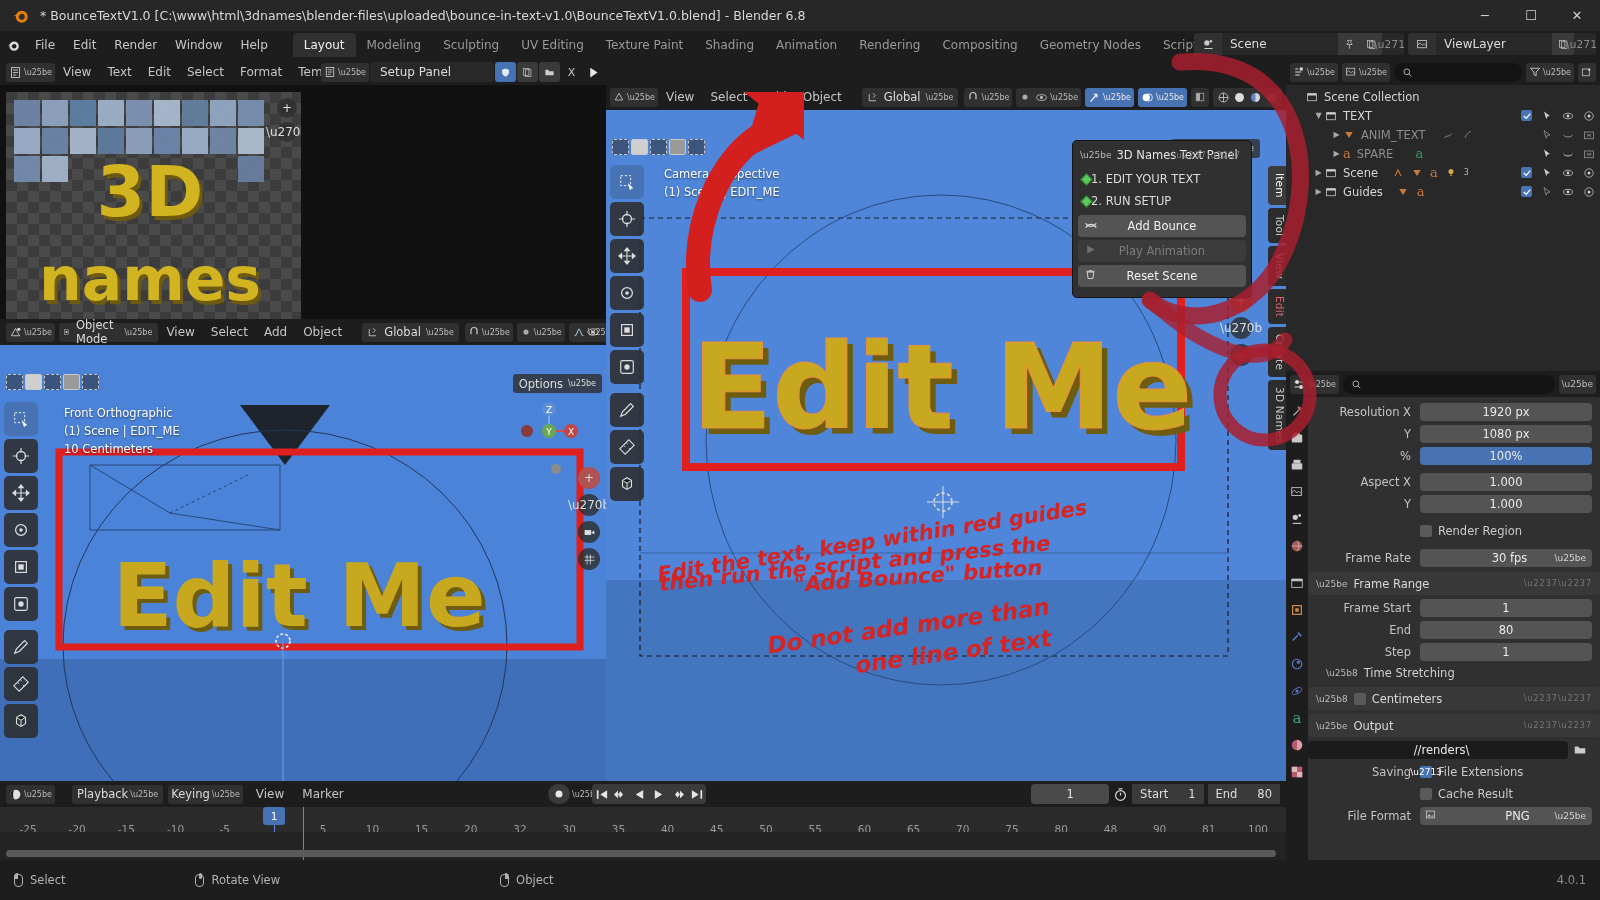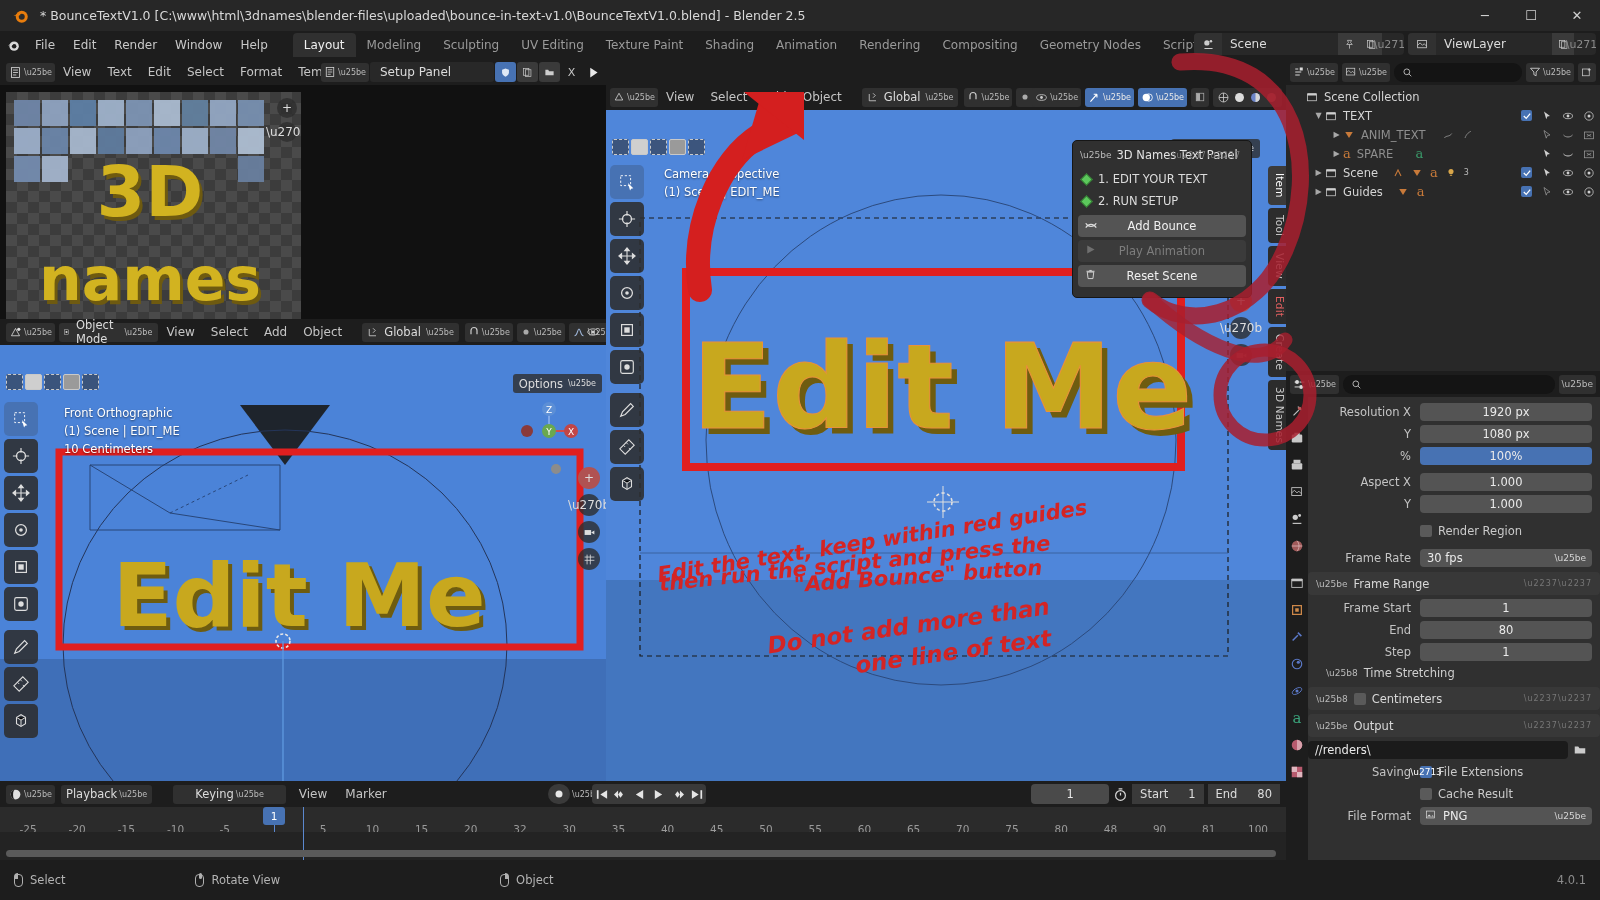--- a/index.html
+++ b/index.html
@@ -96,21 +96,21 @@
   .ntabs { position:absolute; right:0; top:0; width:18px; display:flex; flex-direction:column; gap:3px; z-index:8;}
   .ntab { width:18px; background:#2c2c2c; border-radius:4px 0 0 4px; color:#c9c9c9; font-size:10.5px;
           writing-mode: vertical-rl; text-align:center; padding:7px 0; letter-spacing:.2px;}
   .ntab.sel { background:#3b3b3b; color:#fff; }
   .ntab.accent { color: #e06060; }
 
   
   #namespanel { position:absolute; left:1072px; top:140px; width:180px; background:#303030;
                 border:1px solid #161616; border-radius:5px; z-index:20; padding:4px 5px 7px;}
   #namespanel .ptitle { display:flex; align-items:center; gap:5px; font-size:11.5px; color:#e3e3e3; padding:3px 2px 6px;}
-  .pnl-row { display:flex; align-items:center; gap:7px; padding:4px 4px; font-size:11.5px; color:#dcdcdc;}
+  .pnl-row { display:flex; align-items:center; padding:4px 4px; font-size:11.5px; color:#dcdcdc;}
   .diamond { width:9px; height:9px; background:#5cc85c; transform: rotate(45deg); border:1px solid #2e6e2e;}
   .pnl-btn { height:22px; margin:3px 0; background:#545454; border-radius:4px; display:flex; align-items:center;
              justify-content:center; font-size:11.5px; color:#f0f0f0; position:relative;}
   .pnl-btn .bico { position:absolute; left:6px; top:3px; }
   .pnl-btn.disabled { background:#3b3b3b; color:#7d7d7d; }
 
   
   #outliner { position:absolute; left:1286px; top:59px; width:314px; height:312px; background:#282828; }
   #outliner .hdr { height:26px; background:#1d1d1d; display:flex; align-items:center; padding:0 4px; gap:4px;}
   .ol-search { flex:1; height:19px; background:#141414; border-radius:9px; display:flex; align-items:center; padding:0 8px; gap:5px;}
@@ -127,21 +127,21 @@
   .pr-search { flex:1; height:19px; background:#141414; border-radius:9px; display:flex; align-items:center; padding:0 8px; gap:5px;}
   .pr-tabs { position:absolute; left:0; top:26px; width:22px; bottom:0; background:#1d1d1d;
              display:flex; flex-direction:column; align-items:center; padding-top:6px; gap:11px;}
   .pr-tab { width:16px; height:16px; display:flex; align-items:center; justify-content:center; font-size:12px;}
   .pr-body { position:absolute; left:22px; top:26px; right:0; bottom:0; background:#303030; overflow:hidden; padding-top:3px;}
   .pr-line { display:flex; align-items:center; height:21px; margin:1px 8px 1px 0; }
   .pr-label { width:112px; text-align:right; padding-right:9px; font-size:11.5px; color:#c4c4c4;}
   .pr-field { flex:1; height:18px; background:#545454; border-radius:4px; display:flex; align-items:center;
               justify-content:center; font-size:11.5px; color:#eaeaea; position:relative;}
   .pr-field.blue { background:#4772b3; }
-  .pr-field.dark { background:#1b1b1b; justify-content:flex-start; padding-left:7px;}
+  .pr-field.dark { background:#1b1b1b; justify-content:center; padding-left:7px;}
   .pr-field .chev { position:absolute; right:6px; color:#d5d5d5; font-size:9px;}
   .pr-field .lico { position:absolute; left:5px; }
   .pr-sect { display:flex; align-items:center; gap:6px; height:23px; padding-left:8px; font-size:11.5px; color:#d8d8d8;
              background:#383838; margin:4px 0 2px; border-radius:4px; position:relative;}
   .pr-sect .grip { position:absolute; right:8px; color:#777; letter-spacing:1px; font-size:8px;}
   .pr-sub { display:flex; align-items:center; gap:6px; height:20px; padding-left:18px; font-size:11.5px; color:#cfcfcf;}
   .pr-check { display:flex; align-items:center; gap:6px; height:20px; font-size:11.5px; color:#cacaca;}
   .cbox { width:12px; height:12px; border-radius:2px; background:#5a5a5a;}
   .cbox.on { background:#4772b3; display:flex; align-items:center; justify-content:center; color:#fff; font-size:9px;}
   .cbox.dimmed { background:#474747; }
@@ -180,21 +180,21 @@
 <body>
 
 <div id="app">
 
   <div class="titlebar">
     <svg class="tb-logo" viewBox="0 0 24 24">
       <circle cx="13" cy="13" r="8" fill="#e87d0d"></circle>
       <circle cx="13" cy="13" r="4" fill="#2b2b2b"></circle>
       <path d="M2 12 L11 7 L11 11 Z" fill="#e87d0d"></path>
     </svg>
-    <span class="tb-title">* BounceTextV1.0 [C:\www\html\3dnames\blender-files\uploaded\bounce-in-text-v1.0\BounceTextV1.0.blend] - Blender 2.5</span>
+    <span class="tb-title">* BounceTextV1.0 [C:\www\html\3dnames\blender-files\uploaded\bounce-in-text-v1.0\BounceTextV1.0.blend] - Blender 6.8</span>
     <div class="tb-winbtns">
       <div class="tb-winbtn">─</div>
       <div class="tb-winbtn">☐</div>
       <div class="tb-winbtn close">✕</div>
     </div>
   </div>
 
   <div class="topbar">
     <div class="tb-ico">
       <svg width="15" height="15" viewBox="0 0 24 24">
@@ -1222,25 +1222,25 @@
 
   <div id="timeline">
     <div class="hdr">
       <div class="icon-dd">
         <svg width="13" height="13" viewBox="0 0 16 16">
             <circle cx="8" cy="8" r="6" fill="#e0e0e0"></circle>
             <path d="M8 2 a6 6 0 0 0 0 12 a3 6 0 0 1 0 -12" fill="#1d1d1d"></path>
           </svg>
         <span style="font-size:8px;color:#bbb;">\u25be</span>
       </div>
-      <div class="icon-dd" style="margin-left:4px;padding:0 5px;text-align:center;">
+      <div class="icon-dd" style="margin-left:15px;padding:0 5px;text-align:center;">
         <span style="font-size:11.5px;color:#dcdcdc;">Playback</span>
         <span style="font-size:8px;color:#bbb;">\u25be</span>
       </div>
-      <div class="icon-dd" style="margin-left:19px;padding:0 22px;">
+      <div class="icon-dd" style="margin-left:3px;padding:0 3px;">
         <span style="font-size:11.5px;color:#dcdcdc;">Keying</span>
         <span style="font-size:8px;color:#bbb;">\u25be</span>
       </div>
       <div class="ed-menu" style="margin-left:3px;">View</div>
       <div class="ed-menu">Marker</div>
 
       <div style="position:absolute;left:548px;display:flex;align-items:center;gap:2px;">
         <div class="sqbtn" style="border-radius:10px;width:22px;">
           <svg width="10" height="10" viewBox="0 0 12 12">
               <circle cx="6" cy="6" r="4.2" fill="#e8e8e8"></circle>

